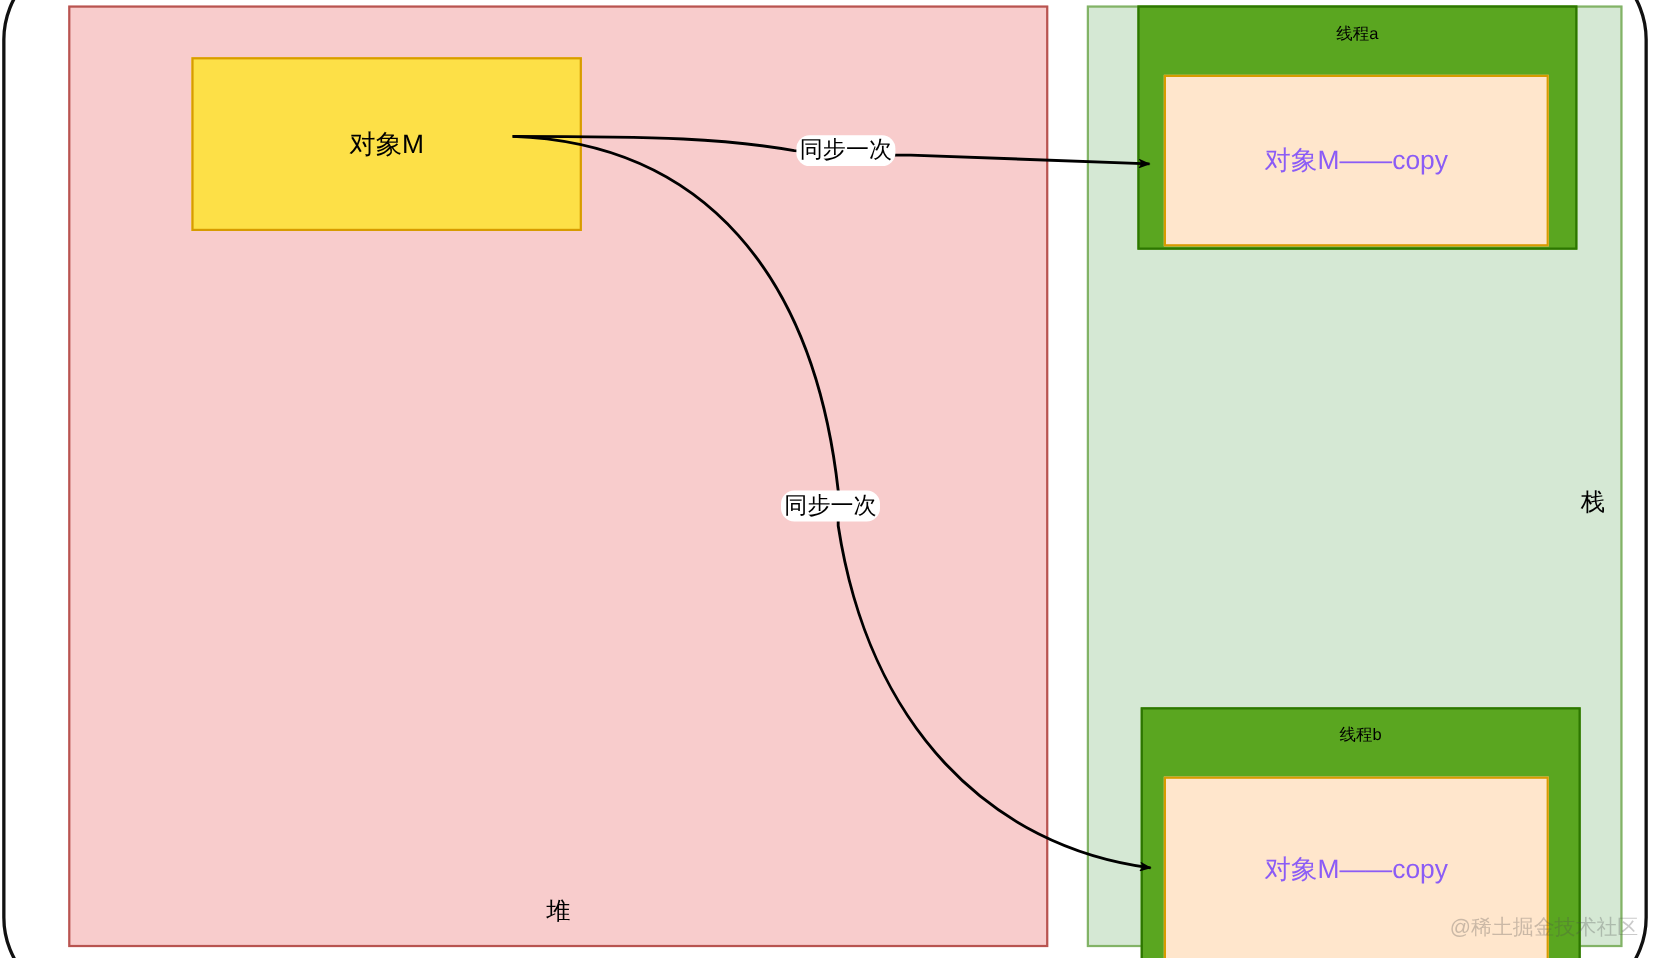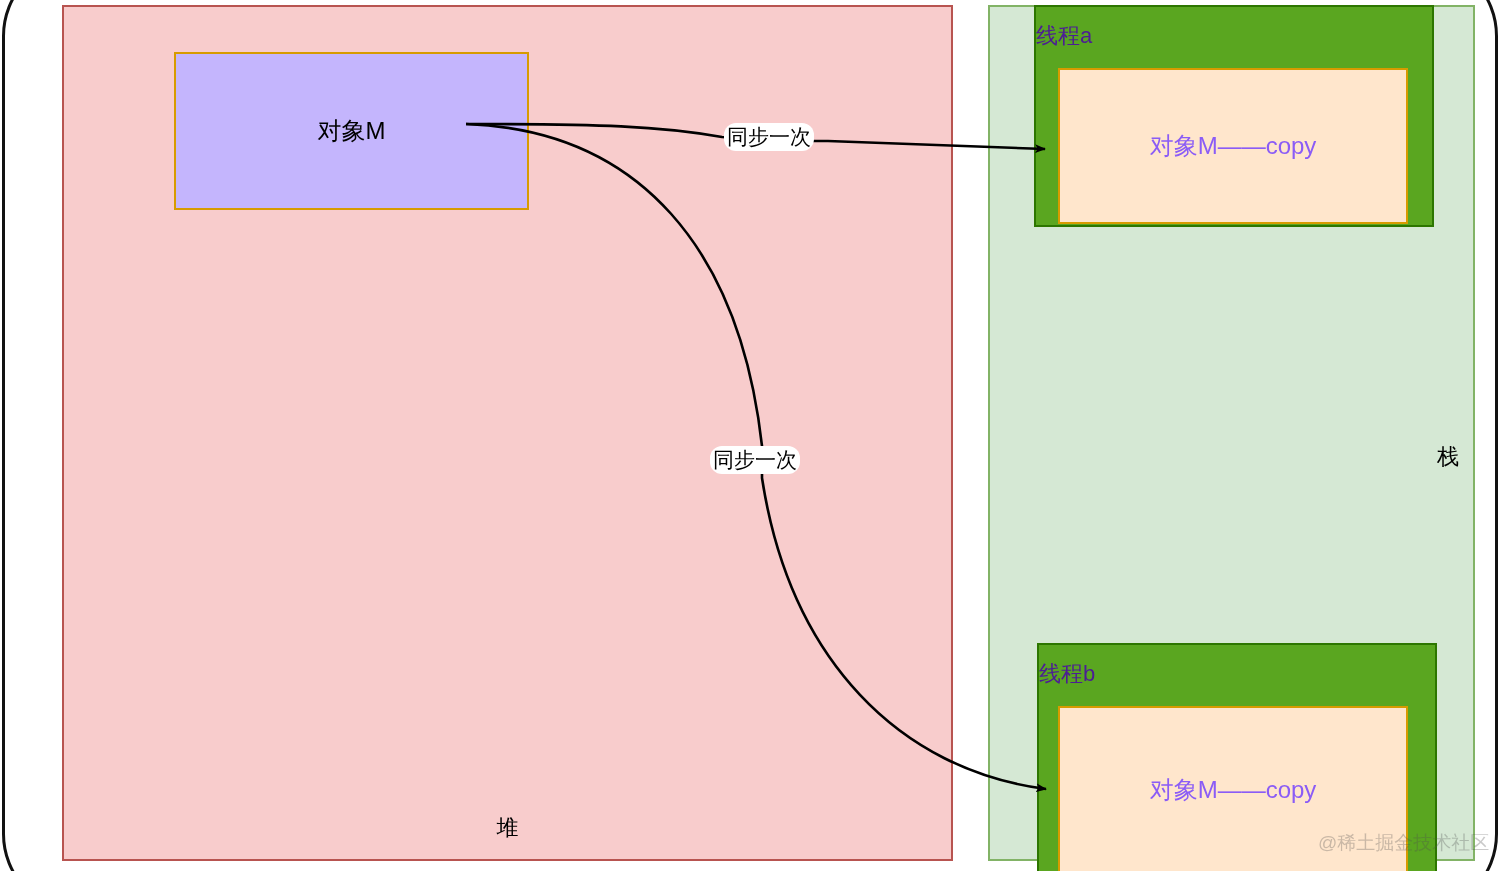--- a/index.html
+++ b/index.html
@@ -50,21 +50,21 @@
     font-size: 22px;
     color: #000000;
   }
   
   #object-m-box {
     position: absolute;
     left: 110px;
     top: 45px;
     width: 355px;
     height: 158px;
-    background: #c4b5fd;
+    background: #fde047;
     border: 2px solid #d79b00;
     box-sizing: border-box;
     display: flex;
     align-items: center;
     justify-content: center;
   }
   #object-m-box .box-label {
     font-size: 24px;
     color: #000000;
   }
@@ -91,23 +91,23 @@
     position: absolute;
     background: #5aa620;
     border: 2px solid #2d7600;
     box-sizing: border-box;
   }
   .thread-title {
     position: absolute;
     left: 0;
     right: 0;
     top: 14px;
-    text-align: left;
-    font-size: 22px;
-    color: #4c1d95;
+    text-align: center;
+    font-size: 15px;
+    color: #000000;
   }
   .thread-obj {
     position: absolute;
     background: #ffe6cc;
     border: 2px solid #d79b00;
     box-sizing: border-box;
     display: flex;
     align-items: center;
     justify-content: center;
   }

